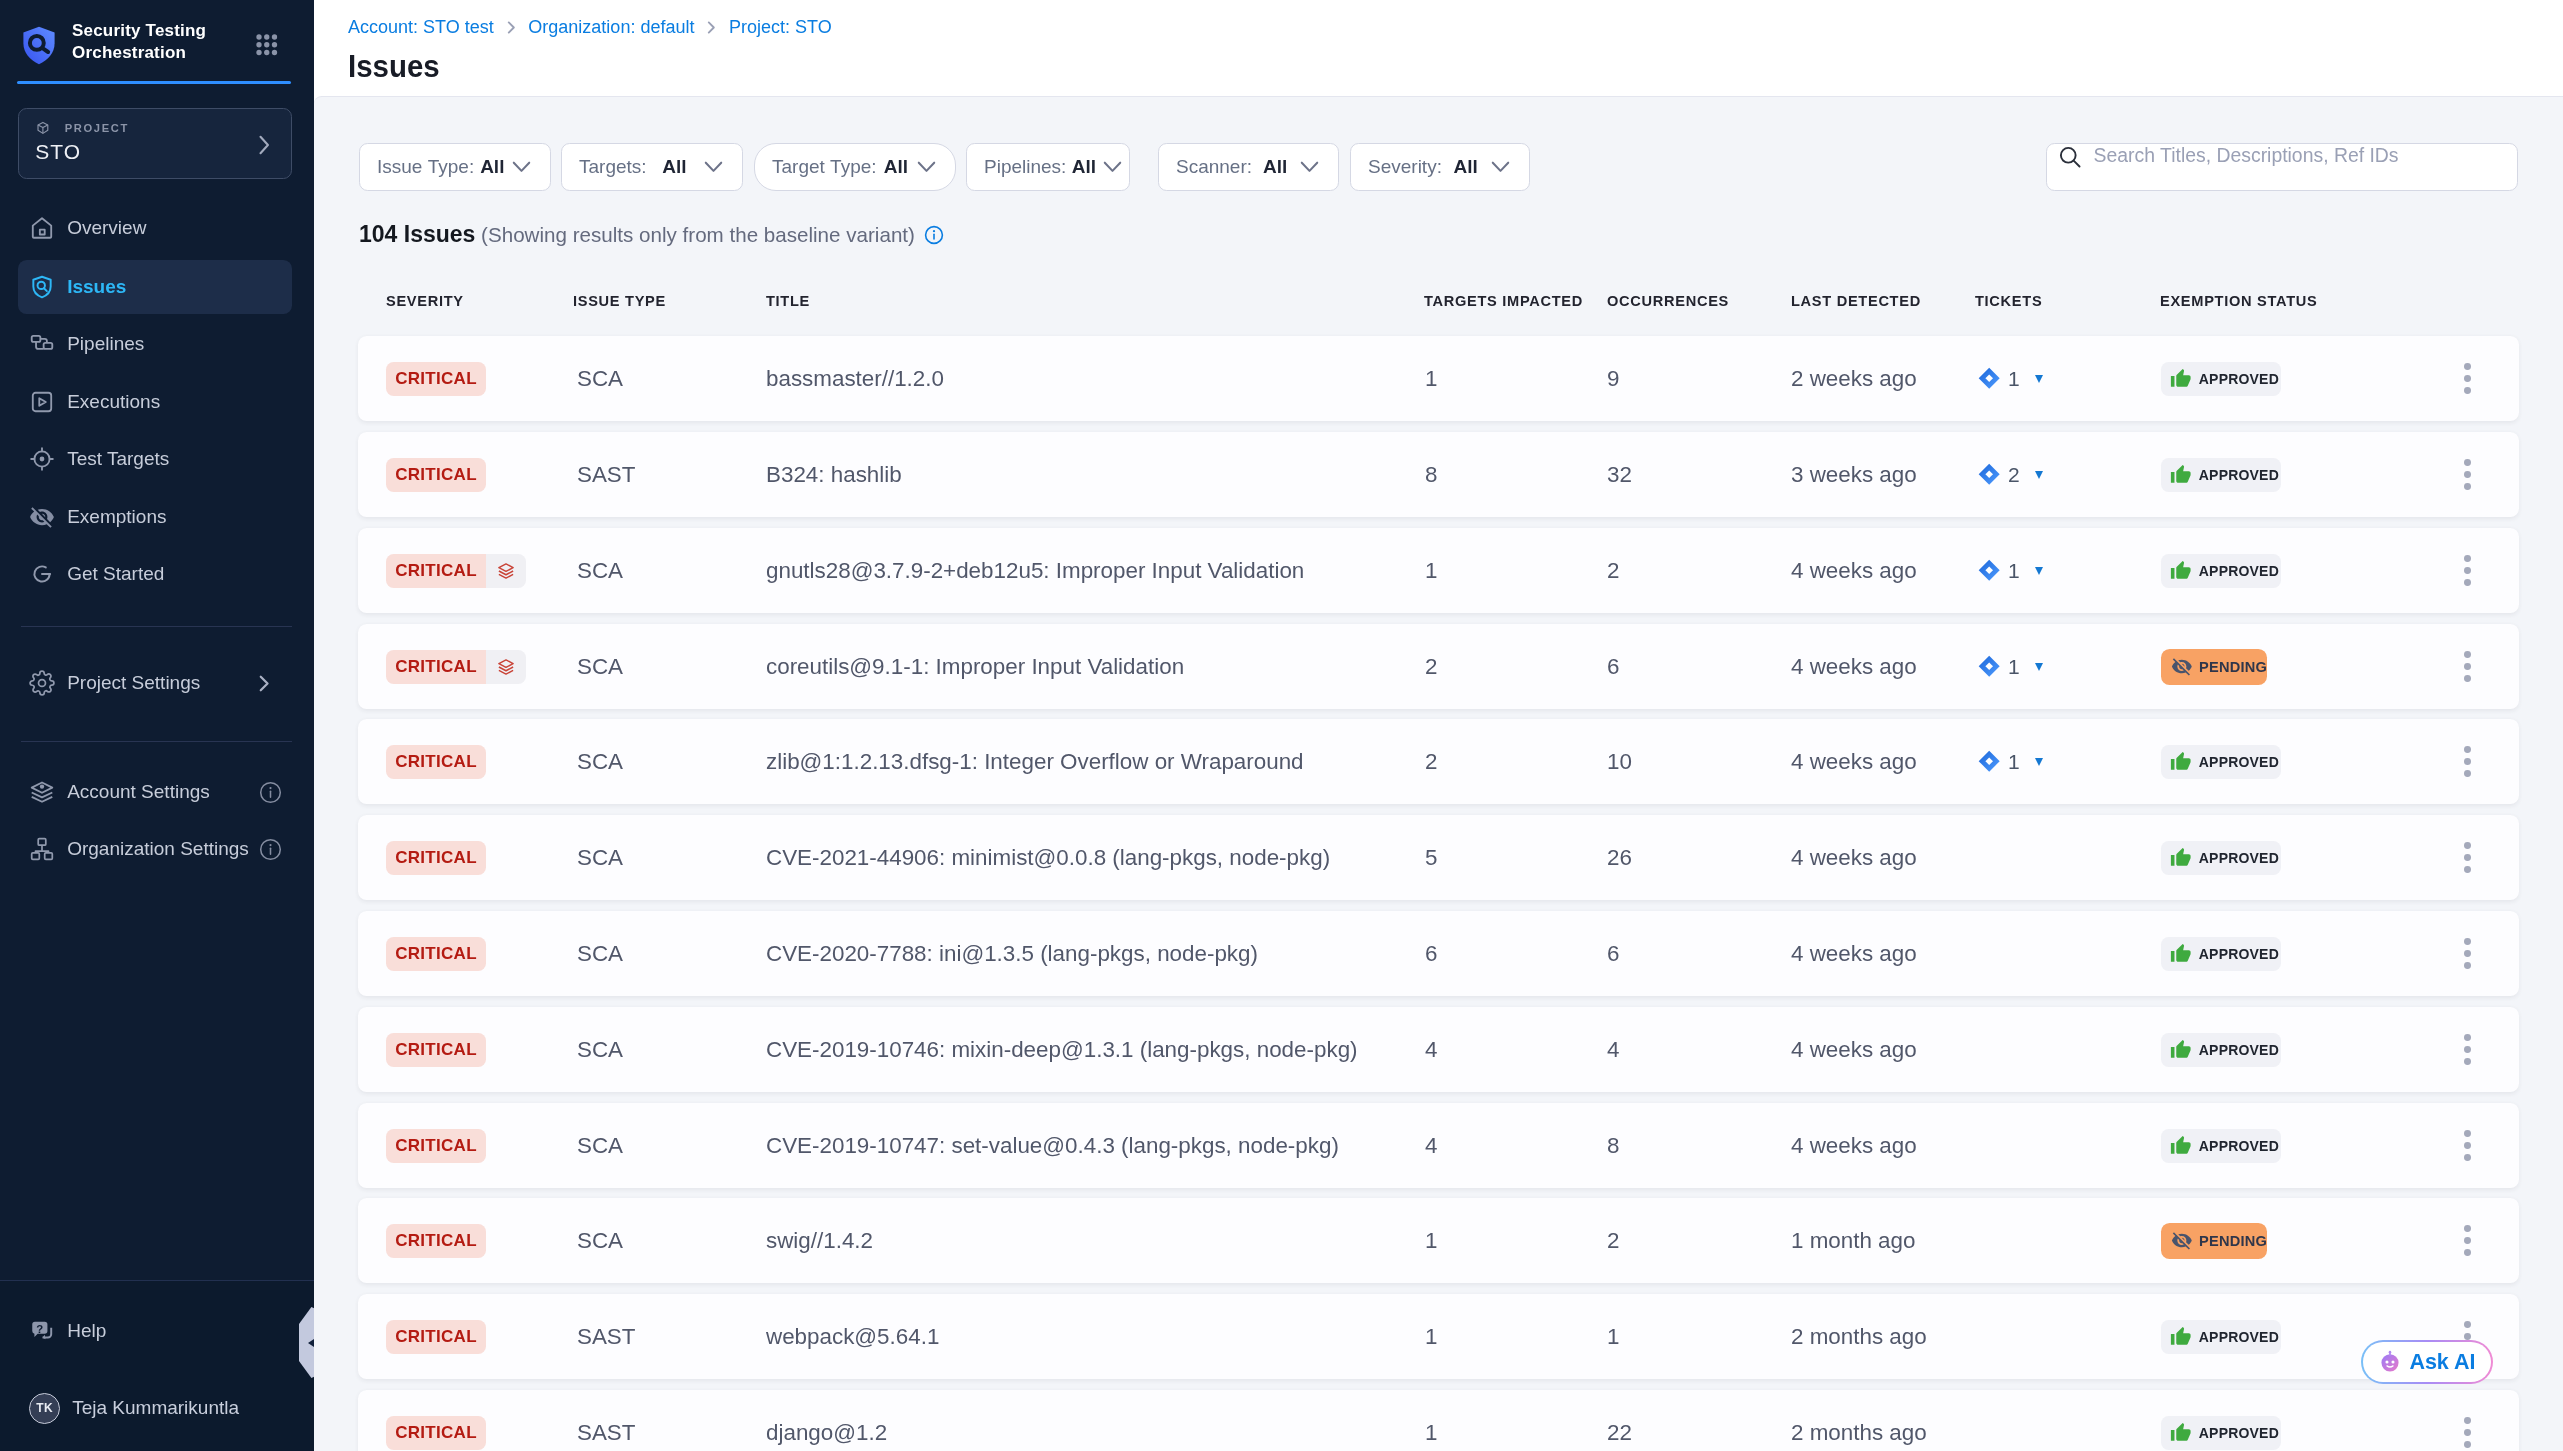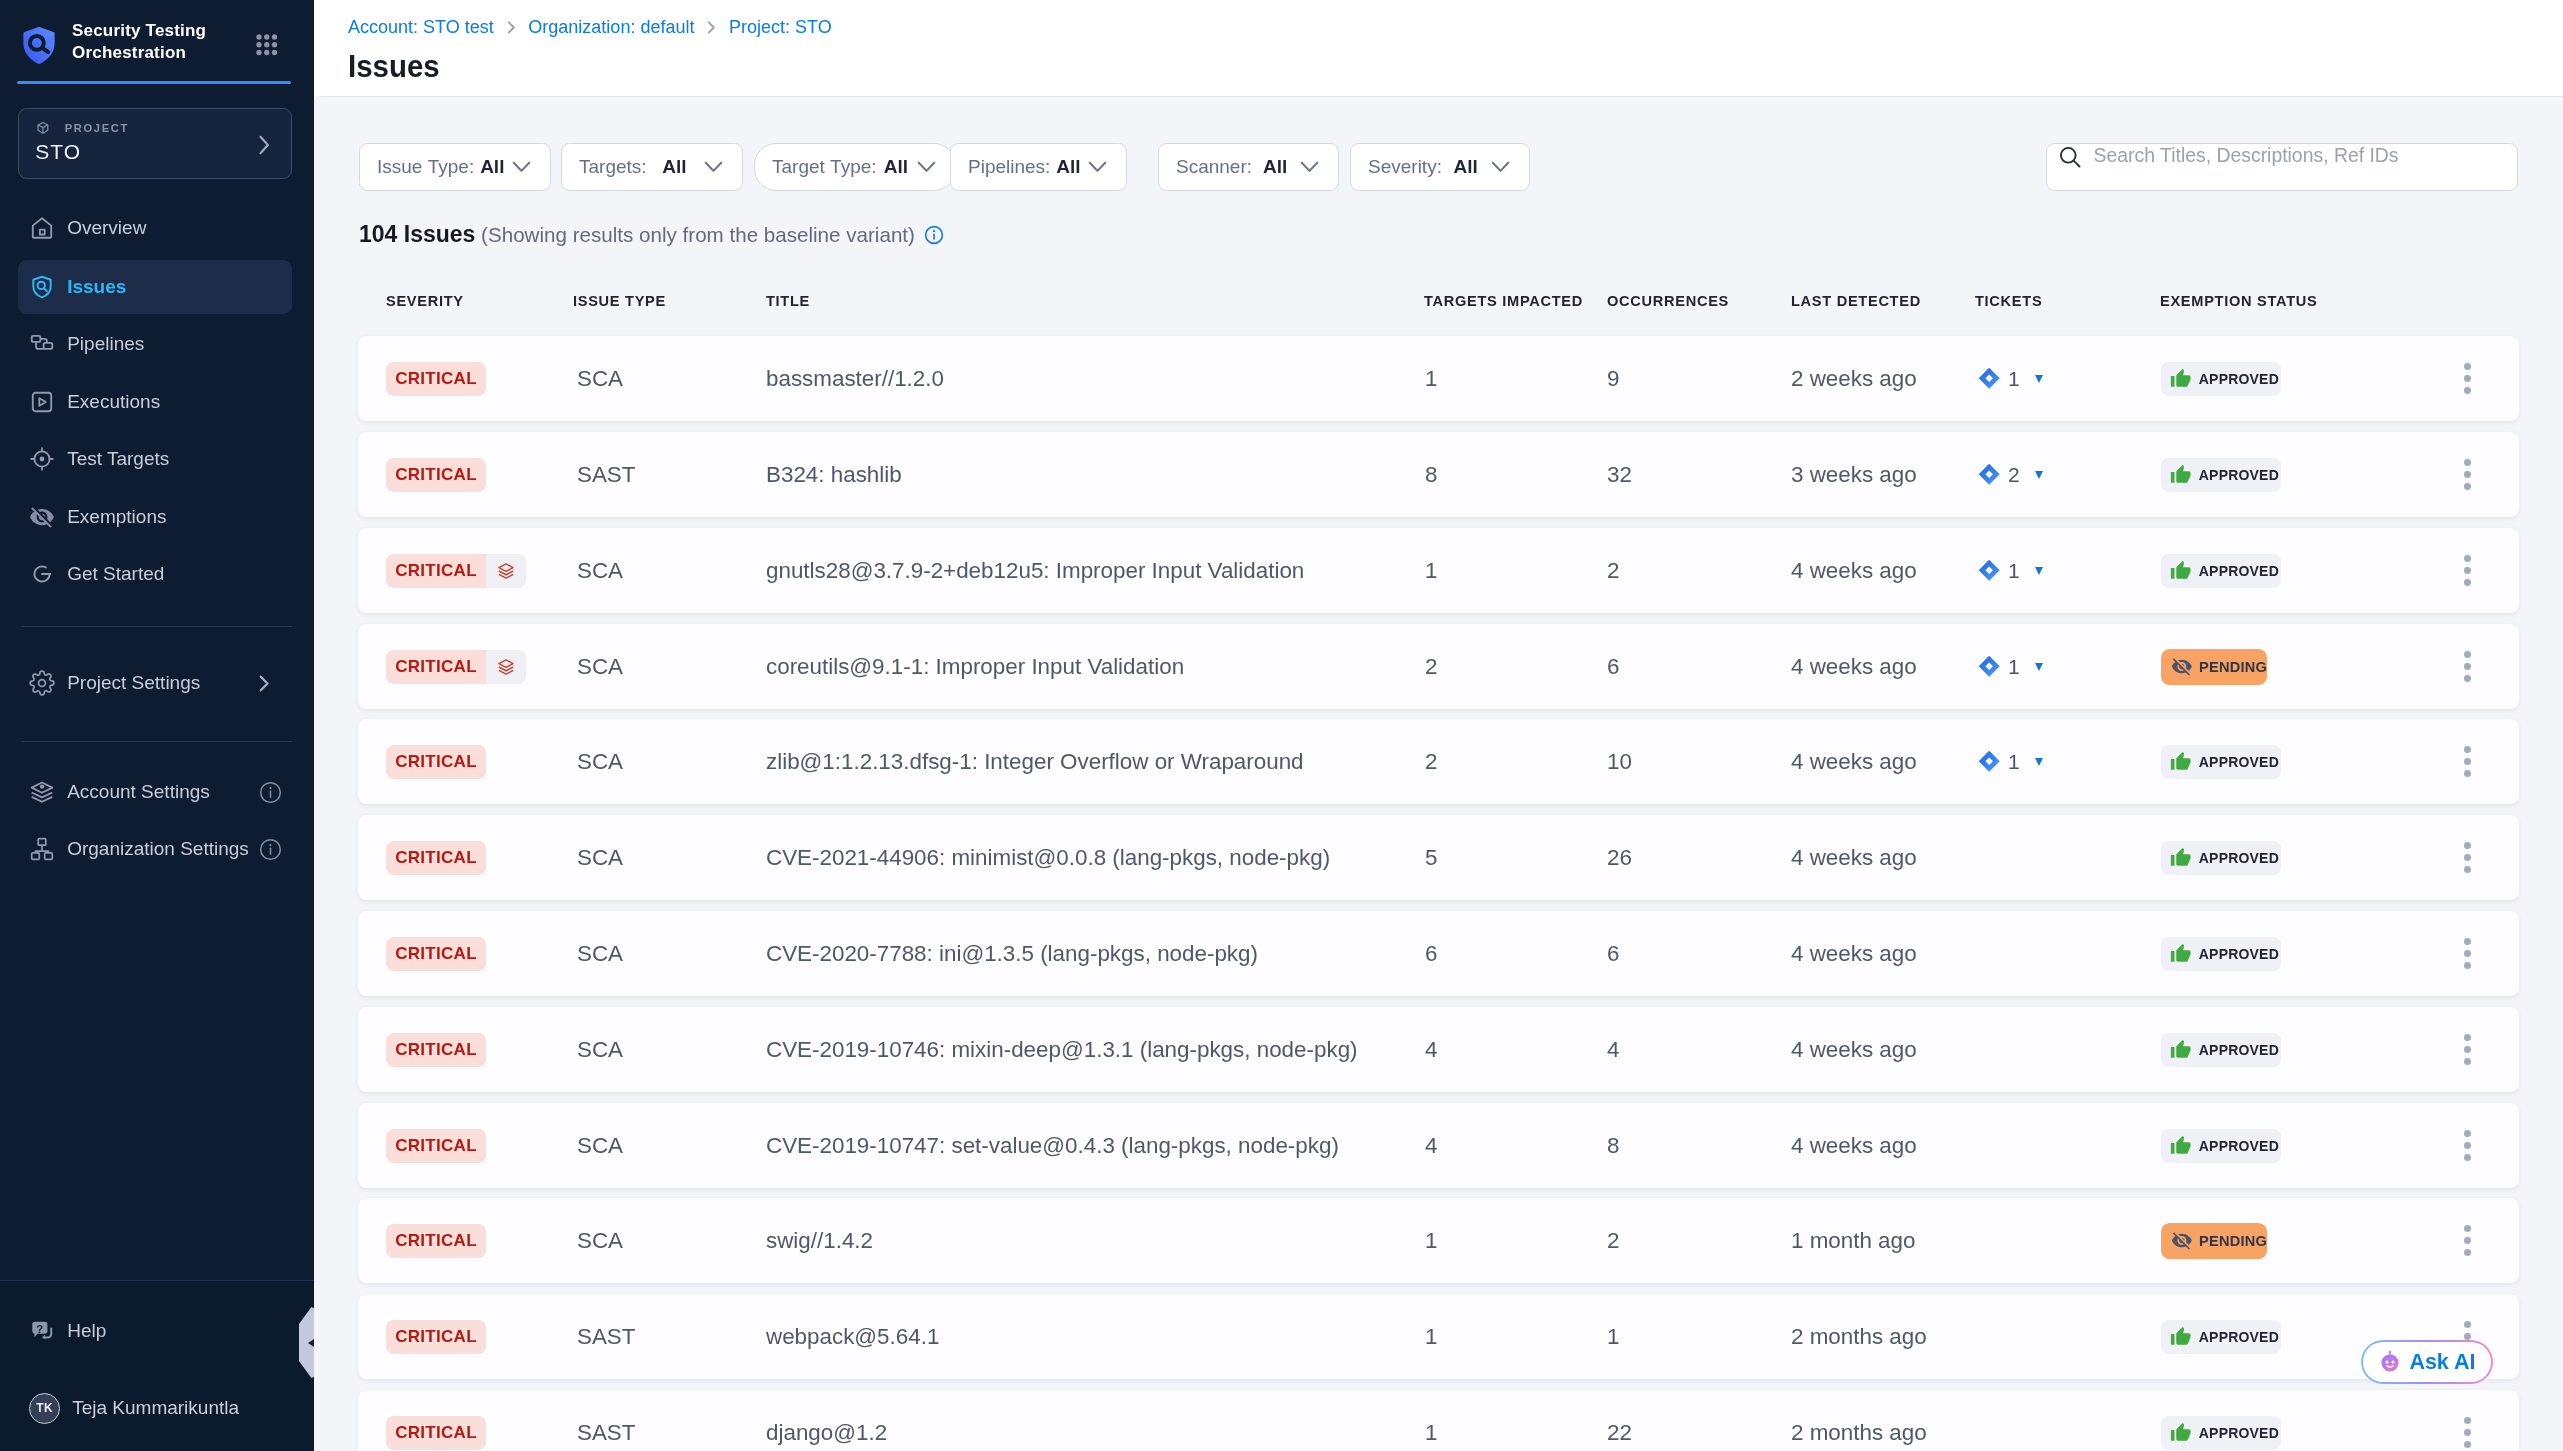--- a/index.html
+++ b/index.html
@@ -253,21 +253,21 @@
 <div id="panel">
   <div class="fbox" style="left:45px;width:192px;">Issue&nbsp;Type:&nbsp;<b>All</b><svg class="car" width="19" height="12" viewBox="0 0 22 14" fill="none" stroke="#6d7389" stroke-width="2.4" stroke-linecap="round" stroke-linejoin="round">
         <polyline points="2,2 11,11.5 20,2"></polyline>
       </svg></div>
   <div class="fbox" style="left:247px;width:182px;">Targets:&nbsp;<b>All</b><svg class="car" width="19" height="12" viewBox="0 0 22 14" fill="none" stroke="#6d7389" stroke-width="2.4" stroke-linecap="round" stroke-linejoin="round">
         <polyline points="2,2 11,11.5 20,2"></polyline>
       </svg></div>
   <div class="fbox" style="left:440px;width:202px;border-radius:22px;">Target&nbsp;Type:&nbsp;<b>All</b><svg class="car" width="19" height="12" viewBox="0 0 22 14" fill="none" stroke="#6d7389" stroke-width="2.4" stroke-linecap="round" stroke-linejoin="round">
         <polyline points="2,2 11,11.5 20,2"></polyline>
       </svg></div>
-  <div class="fbox" style="left:636px;width:177px;">Pipelines:&nbsp;<b>All</b><svg class="car" width="19" height="12" viewBox="0 0 22 14" fill="none" stroke="#6d7389" stroke-width="2.4" stroke-linecap="round" stroke-linejoin="round">
+  <div class="fbox" style="left:652px;width:164px;">Pipelines:&nbsp;<b>All</b><svg class="car" width="19" height="12" viewBox="0 0 22 14" fill="none" stroke="#6d7389" stroke-width="2.4" stroke-linecap="round" stroke-linejoin="round">
         <polyline points="2,2 11,11.5 20,2"></polyline>
       </svg></div>
   <div class="fbox" style="left:844px;width:181px;">Scanner:&nbsp;<b>All</b><svg class="car" width="19" height="12" viewBox="0 0 22 14" fill="none" stroke="#6d7389" stroke-width="2.4" stroke-linecap="round" stroke-linejoin="round">
         <polyline points="2,2 11,11.5 20,2"></polyline>
       </svg></div>
   <div class="fbox" style="left:1036px;width:180px;">Severity:&nbsp;<b>All</b><svg class="car" width="19" height="12" viewBox="0 0 22 14" fill="none" stroke="#6d7389" stroke-width="2.4" stroke-linecap="round" stroke-linejoin="round">
         <polyline points="2,2 11,11.5 20,2"></polyline>
       </svg></div>
   <div id="search">
     <svg width="26" height="26" viewBox="0 0 30 30" fill="none" stroke="#2a2f3a" stroke-width="2.2" stroke-linecap="round">

